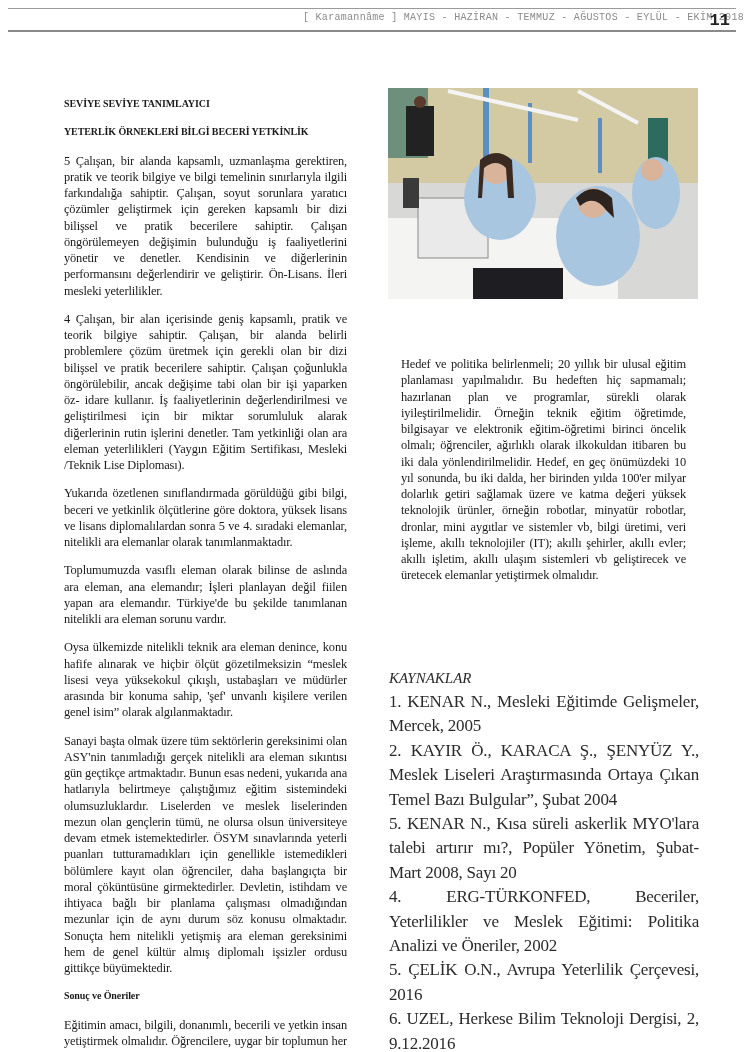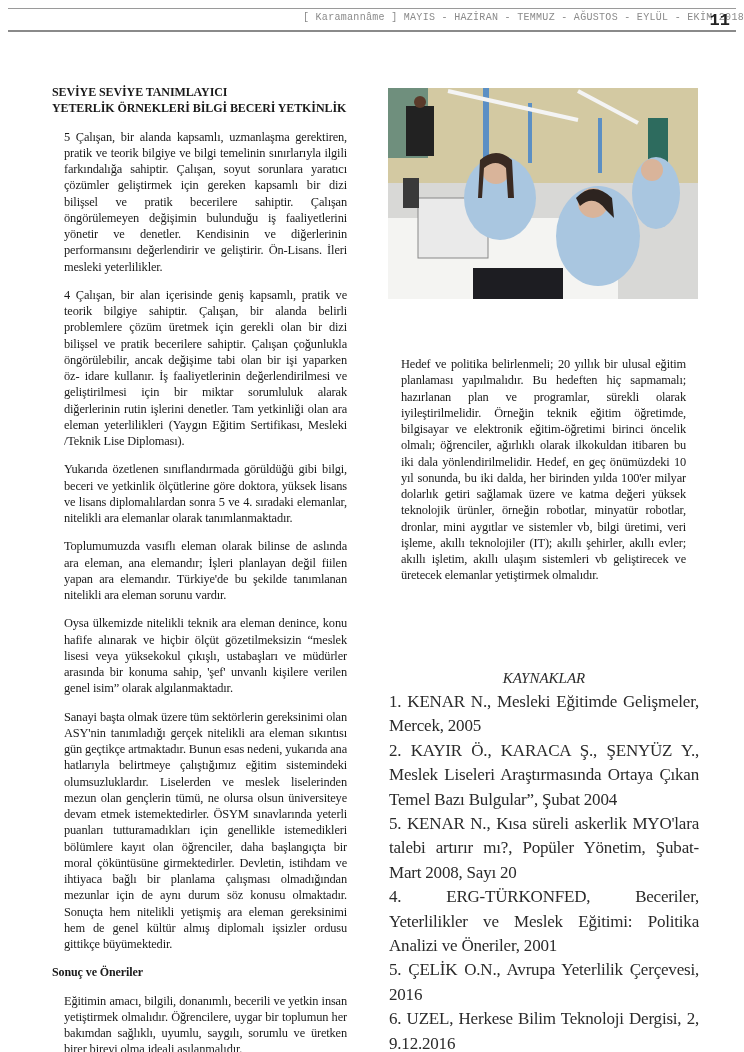--- a/index.html
+++ b/index.html
@@ -10,29 +10,29 @@
   .header-text { position: absolute; top: 12px; left: 0; width: 744px; text-align: right;
                  font-family: "Liberation Mono", "DejaVu Sans Mono", monospace; font-size: 10px;
                  color: #8a8a8a; letter-spacing: 0.3px; }
   .page-number { position: absolute; right: 14px; top: 11px; font-family: "Liberation Mono", "DejaVu Sans Mono", monospace;
                  font-size: 17px; color: #222; font-weight: bold; margin-left: 24px; }
 
   .col-left { position: absolute; left: 52px; top: 84px; width: 307px; }
   .col-right { position: absolute; left: 389px; width: 309px; }
 
   .p { font-size: 12.4px; line-height: 16.25px; text-align: justify; margin: 12px; letter-spacing: -0.15px; }
-  .h { font-size: 12px; line-height: 16.3px; font-weight: bold; margin: 0; letter-spacing: -0.1px; }
+  .h { font-size: 10px; line-height: 16.3px; font-weight: bold; margin: 12px; letter-spacing: -0.1px; }
 
   .photo { position: absolute; left: 388px; top: 88px; width: 310px; height: 211px; overflow: hidden;
            background: linear-gradient(180deg, #cfc49a 0%, #d8cfae 30%, #c8c2ae 50%, #e6e6e6 70%, #d9d9d9 100%); }
   .photo svg { display: block; }
 
   .right-text { top: 344px; }
   .refs { position: absolute; left: 389px; top: 666px; width: 310px; }
-  .refs-title { font-style: italic; font-size: 15px; line-height: 24px; margin: 0; color: #2a2a2a; text-align: center; }
+  .refs-title { font-style: italic; font-size: 15px; line-height: 24px; margin: 0; color: #2a2a2a; }
   .ref { font-size: 17px; line-height: 24.4px; margin: 0; text-align: justify; color: #2a2a2a; letter-spacing: -0.2px; }
 </style>
 </head>
 <body>
 
 <div>
   <div class="header-rule-top"></div>
   <div class="header-text">[ Karamannâme ]   MAYIS - HAZİRAN - TEMMUZ - AĞUSTOS - EYLÜL - EKİM   2018</div>
   <div class="page-number">11</div>
   <div class="header-rule-bottom"></div>
@@ -81,16 +81,16 @@
 
 <div class="col-right right-text">
   <p class="p">Hedef ve politika belirlenmeli; 20 yıllık bir ulusal eğitim planlaması yapılmalıdır. Bu hedeften hiç sapmamalı; hazırlanan plan ve programlar, sürekli olarak iyileştirilmelidir. Örneğin teknik eğitim öğretimde, bilgisayar ve elektronik eğitim-öğretimi birinci öncelik olmalı; öğrenciler, ağırlıklı olarak ilkokuldan itibaren bu iki dala yönlendirilmelidir. Hedef, en geç önümüzdeki 10 yıl sonunda, bu iki dalda, her birinden yılda 100'er milyar dolarlık getiri sağlamak üzere ve katma değeri yüksek teknolojik ürünler, örneğin robotlar, minyatür robotlar, dronlar, mini aygıtlar ve sistemler vb, bilgi üretimi, veri işleme, akıllı teknolojiler (IT); akıllı şehirler, akıllı evler; akıllı işletim, akıllı ulaşım sistemleri vb geliştirecek ve üretecek elemanlar yetiştirmek olmalıdır.</p>
 </div>
 
 <div class="refs">
   <p class="refs-title">KAYNAKLAR</p>
   <p class="ref">1. KENAR N., Mesleki Eğitimde Gelişmeler, Mercek, 2005</p>
   <p class="ref">2. KAYIR Ö., KARACA Ş., ŞENYÜZ Y., Meslek Liseleri Araştırmasında Ortaya Çıkan Temel Bazı Bulgular”, Şubat 2004</p>
   <p class="ref">5. KENAR N., Kısa süreli askerlik MYO'lara talebi artırır mı?, Popüler Yönetim, Şubat-Mart 2008, Sayı 20</p>
-  <p class="ref">4. ERG-TÜRKONFED, Beceriler, Yeterlilikler ve Meslek Eğitimi: Politika Analizi ve Öneriler, 2001</p>
+  <p class="ref">4. ERG-TÜRKONFED, Beceriler, Yeterlilikler ve Meslek Eğitimi: Politika Analizi ve Öneriler, 2002</p>
   <p class="ref">5. ÇELİK O.N., Avrupa Yeterlilik Çerçevesi, 2016</p>
   <p class="ref">6. UZEL, Herkese Bilim Teknoloji Dergisi, 2, 9.12.2016</p>
 </div>
 
 </body></html>

